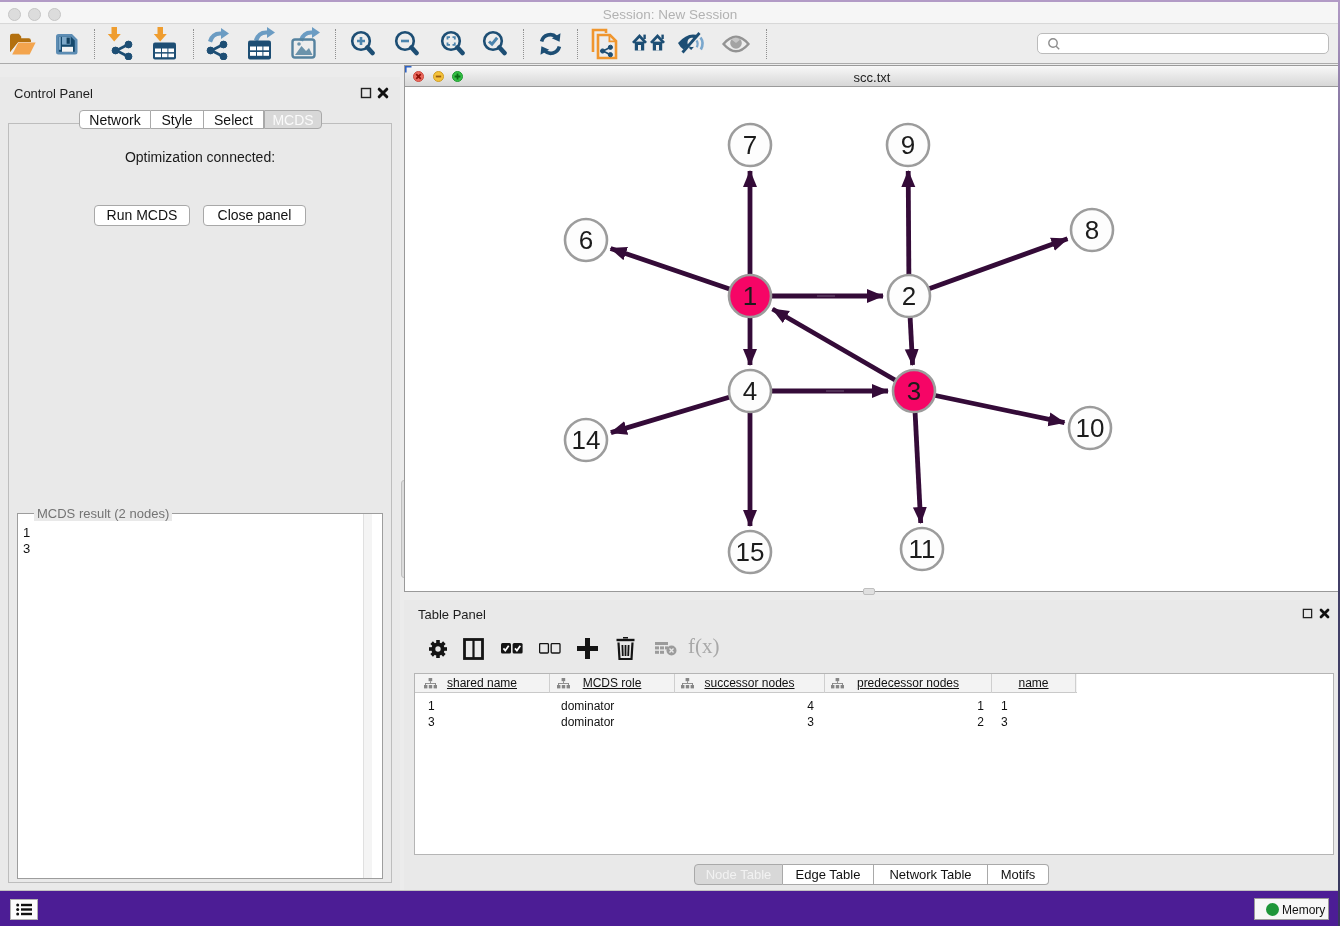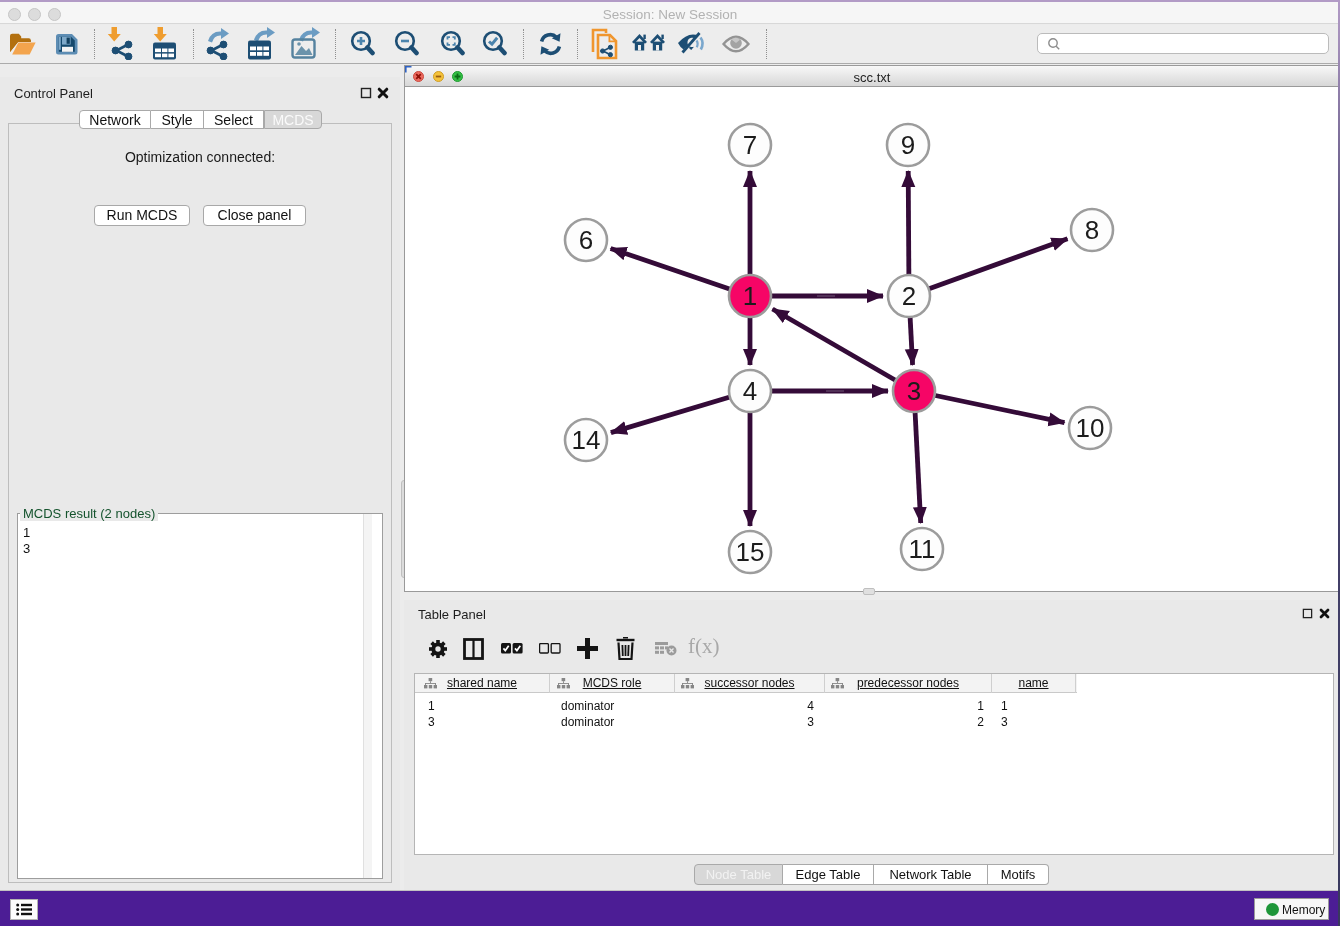--- a/index.html
+++ b/index.html
@@ -23,21 +23,21 @@
 
 
 #leftpanel { left:0; top:65px; width:400px; height:825px; background:#e9e9e9;margin-top:12px; }
 #cp-title { left:14px; top:9px; font-size:13px; color:#1e1e1e; }
 .cptab { position:absolute; top:33px; height:19px; background:#fff; border:1px solid #a9a9a9; font-size:14px; color:#111; text-align:center; line-height:18px; }
 #cp-box { left:8px; top:46px; width:384px; height:760px; border:1px solid #bdbdbd; background:#e9e9e9; }
 #opt-label { left:0; top:72px; width:400px; text-align:center; font-size:14px; color:#1a1a1a; }
 #dropdown { left:44px; top:95px; width:312px; height:20px; background:#fff; border:1px solid #a8a8a8; border-radius:4px; font-size:14px; color:#111; line-height:19px; padding-left:13px; }
 .btn { position:absolute; height:21px; background:#fff; border:1px solid #a8a8a8; border-radius:4px; font-size:14px; color:#111; text-align:center; line-height:19px; }
 #groupbox { left:17px; top:436px; width:366px; height:366px; border:1px solid #9d9d9d; background:#fff; }
-#grouplabel { left:20px; top:429px; background:#e9e9e9; padding:0 3px; font-size:13px; color:#14532d; }
+#grouplabel { left:34px; top:429px; background:#e9e9e9; padding:0 3px; font-size:13px; color:#737373; }
 #mcds-text { left:23px; top:448px; font-size:13px; color:#111; line-height:16px; }
 #scrolltrack { left:363px; top:437px; width:9px; height:364px; background:#f4f4f4; border-left:1px solid #e0e0e0; }
 
 
 #vdivider { left:401px; top:480px; width:6px; height:98px; background:#dcdcdc; border:1px solid #bfbfbf; border-radius:3px; }
 
 
 #netframe { left:404px; top:65px; width:936px; height:527px; border:1px solid #9a9a9a; background:#fff; }
 #nettitle { left:0; top:0; width:934px; height:21px; background:linear-gradient(#f8f8f8,#d7d7d7); border-bottom:1px solid #9a9a9a; }
 #nettitletext { left:0; top:4px; width:934px; text-align:center; font-size:13px; color:#222; }

